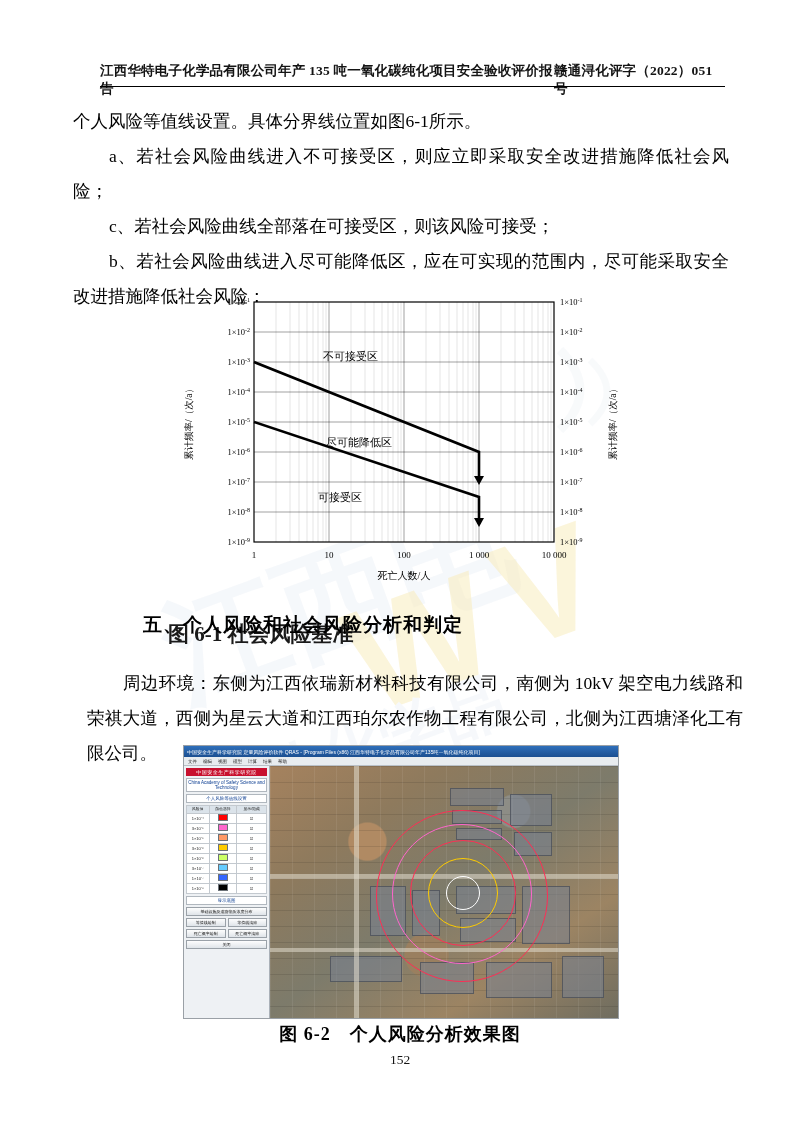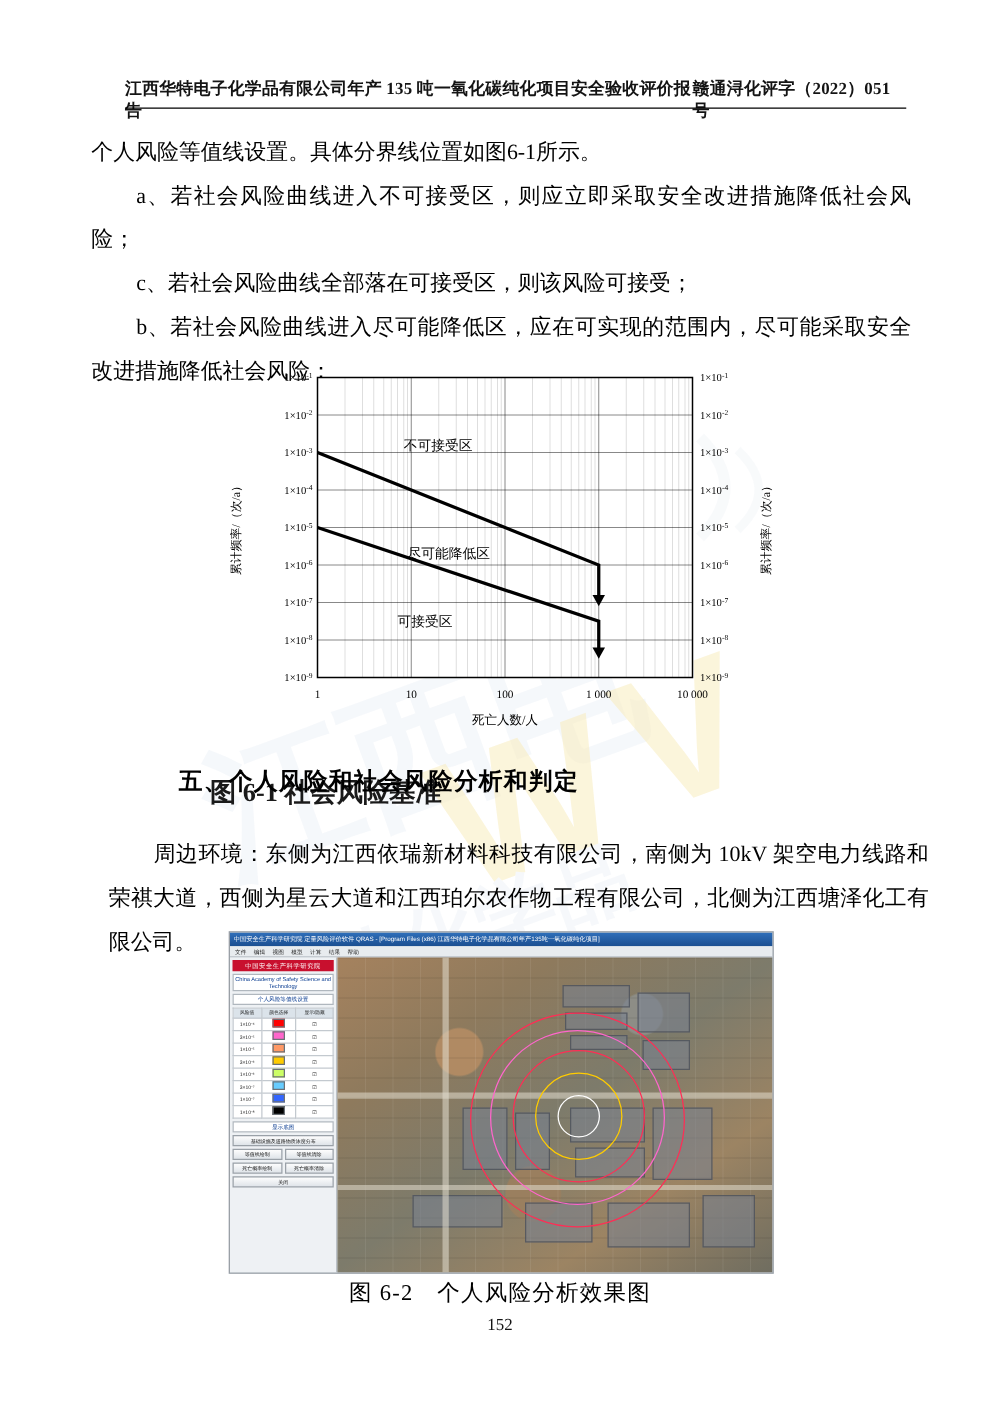--- a/index.html
+++ b/index.html
@@ -244,21 +244,21 @@
     border-radius: 50%;
     border: 1.5px solid;
   }
   .fig2-caption {
     position: absolute;
     left: 183px;
     top: 1022px;
     width: 434px;
     text-align: center;
     font-size: 18px;
-    font-weight: normal;
+    font-weight: bold;
     color: #000000;
     letter-spacing: 1px;
   }
   .page-number {
     position: absolute;
     left: 0;
     top: 1052px;
     width: 800px;
     text-align: center;
     font-size: 13.5px;

